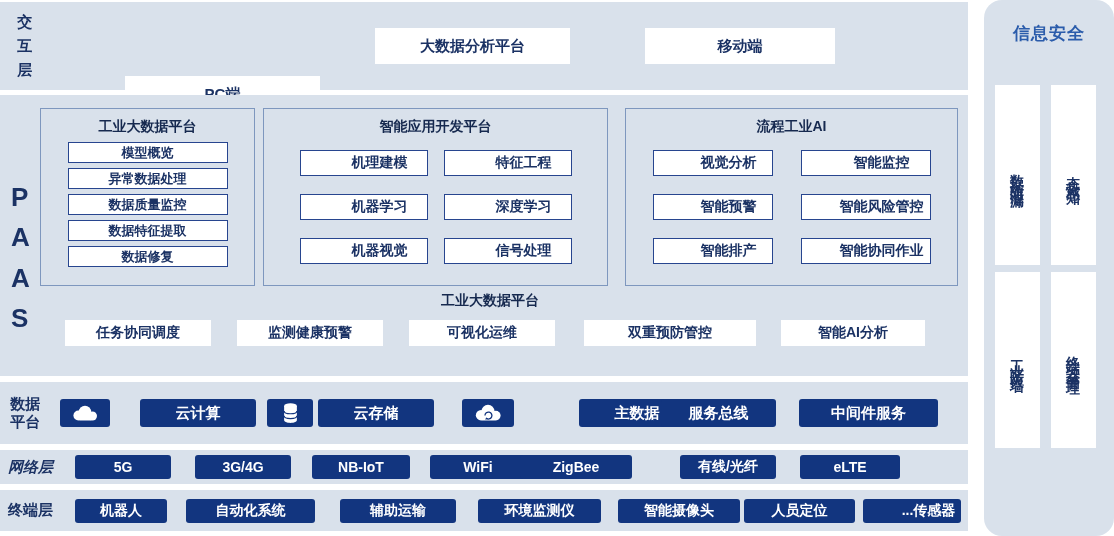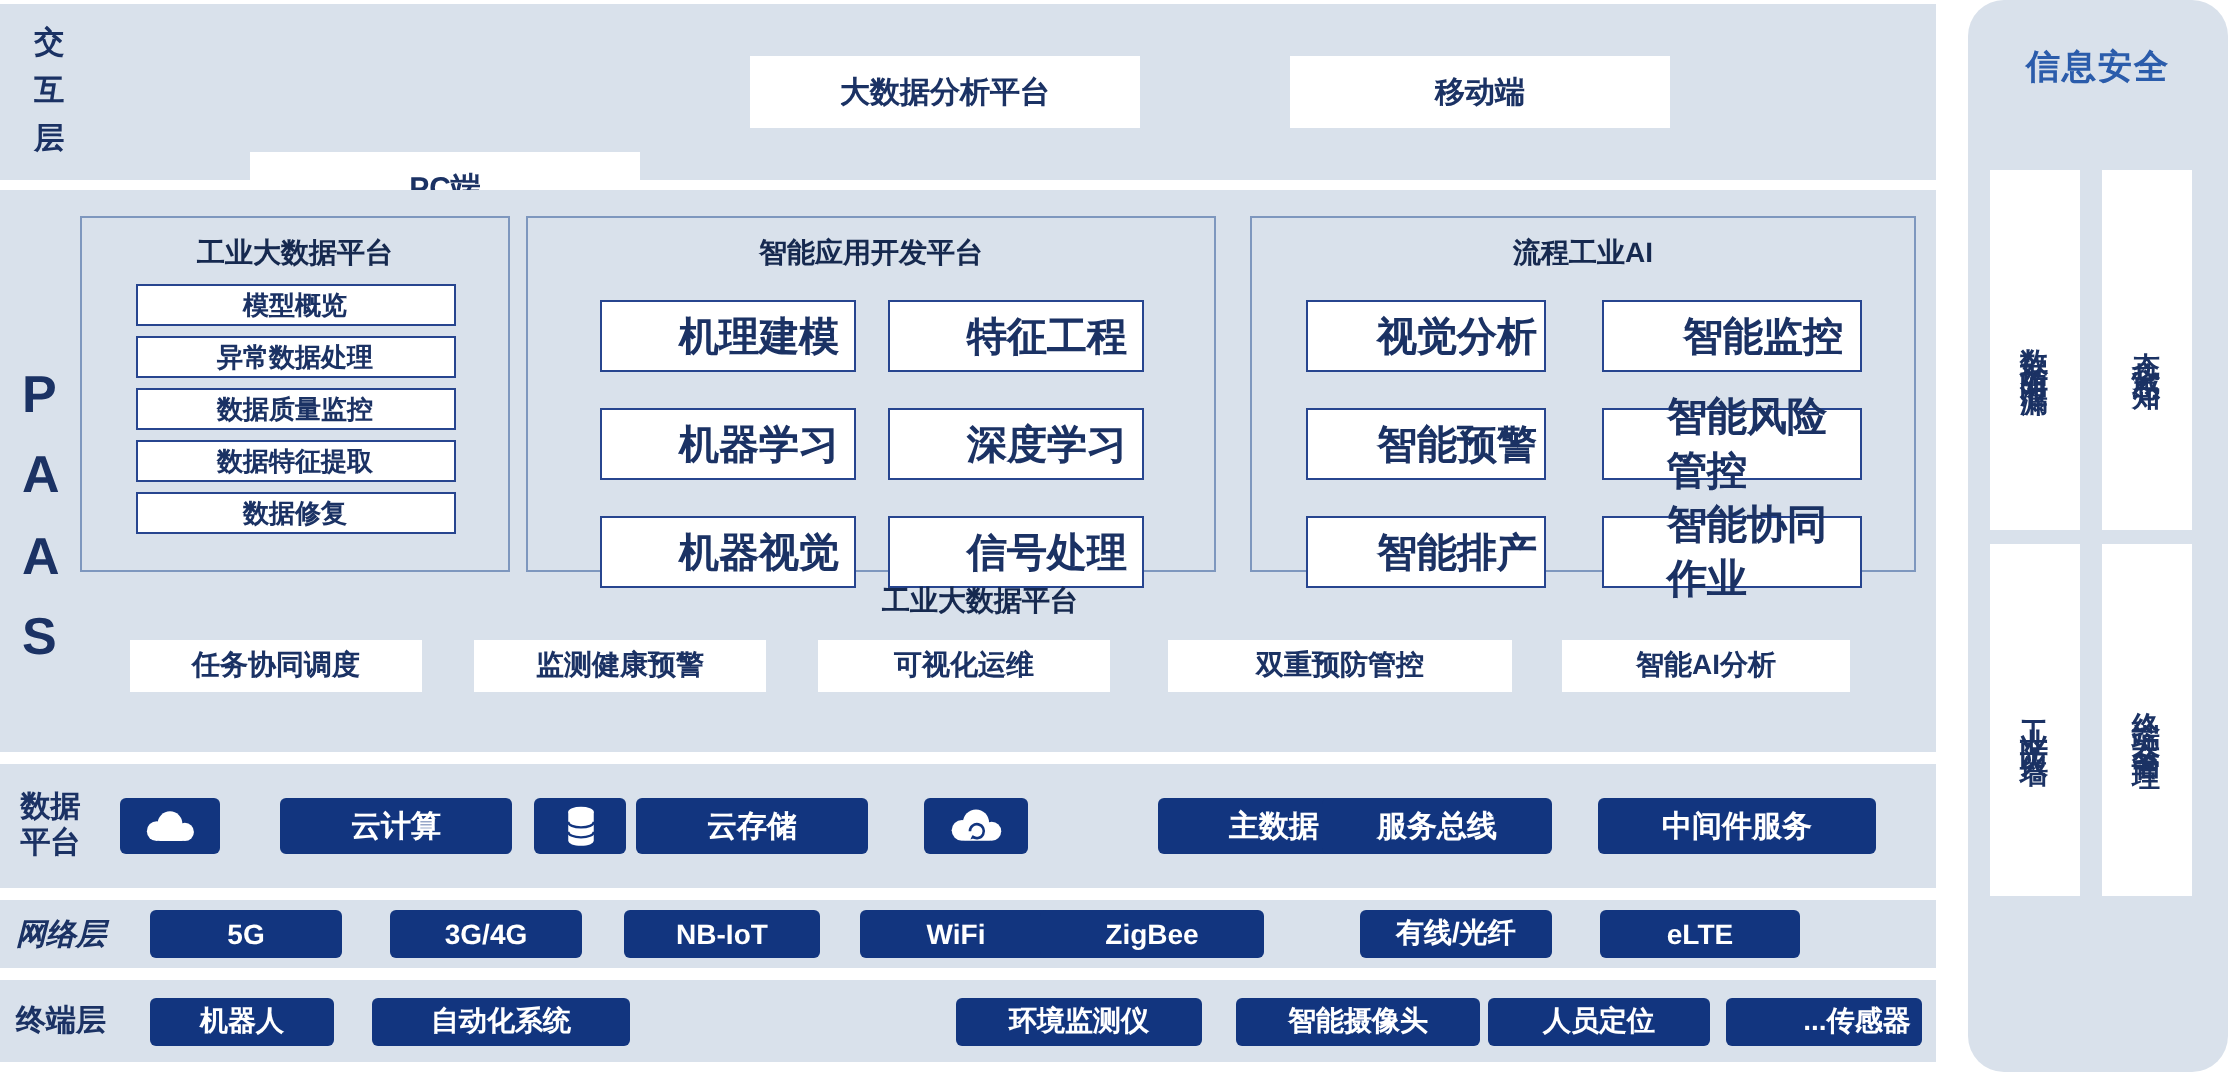--- a/index.html
+++ b/index.html
@@ -34,21 +34,21 @@
   .p3 { left:625px; width:333px; }
   .panel-title { text-align:center; font-weight:bold; color:#16294f; font-size:14px; margin-top:9px; }
 
   .sbox { background:#ffffff; border:1px solid #27458f; color:#1b3264; font-weight:bold;
     display:flex; align-items:center; justify-content:center; }
   .p1 .stack { margin-top:6px; display:flex; flex-direction:column; align-items:center; gap:5px; }
   .p1 .sbox { width:160px; height:21px; font-size:13px; }
   .grid { display:grid; justify-content:center; margin-top:14px; row-gap:18px; }
   .p2 .grid { grid-template-columns:128px 128px; column-gap:16px; }
   .p3 .grid { grid-template-columns:120px 130px; column-gap:28px; }
-  .grid .sbox { height:36px; font-size:20px;padding-left:32px; }
+  .grid .sbox { height:26px; font-size:14px;padding-left:32px; }
 
   .paas-bottom-title { position:absolute; top:197px; left:40px; width:900px; text-align:center;
     font-weight:bold; font-size:14px; color:#16294f; }
   .brow { top:225px; height:26px; font-size:14px; }
   .r1 { left:65px;  width:146px; }
   .r2 { left:237px; width:146px; }
   .r3 { left:409px; width:146px; }
   .r4 { left:584px; width:172px; }
   .r5 { left:781px; width:144px; }
 
@@ -201,20 +201,21 @@
       <div class="chip nbtn n4">WiFi</div>
       <div class="chip nbtn n5">ZigBee</div>
       <div class="chip nbtn n6">有线/光纤</div>
       <div class="chip nbtn n7">eLTE</div>
     </section>
 
     <section class="band terminal">
       <div class="vlabel terminal-label">终端层</div>
       <div class="chip tbtn t1">机器人</div>
       <div class="chip tbtn t2">自动化系统</div>
+      <div class="chip tbtn t3">辅助运输</div>
       <div class="chip tbtn t4">环境监测仪</div>
       <div class="chip tbtn t5">智能摄像头</div>
       <div class="chip tbtn t6">人员定位</div>
       <div class="chip tbtn t7">...传感器</div>
     </section>
   </div>
 
   <aside class="security">
     <div class="sec-title">信息安全</div>
     <div class="sec-box s1">数据防泄漏</div>

